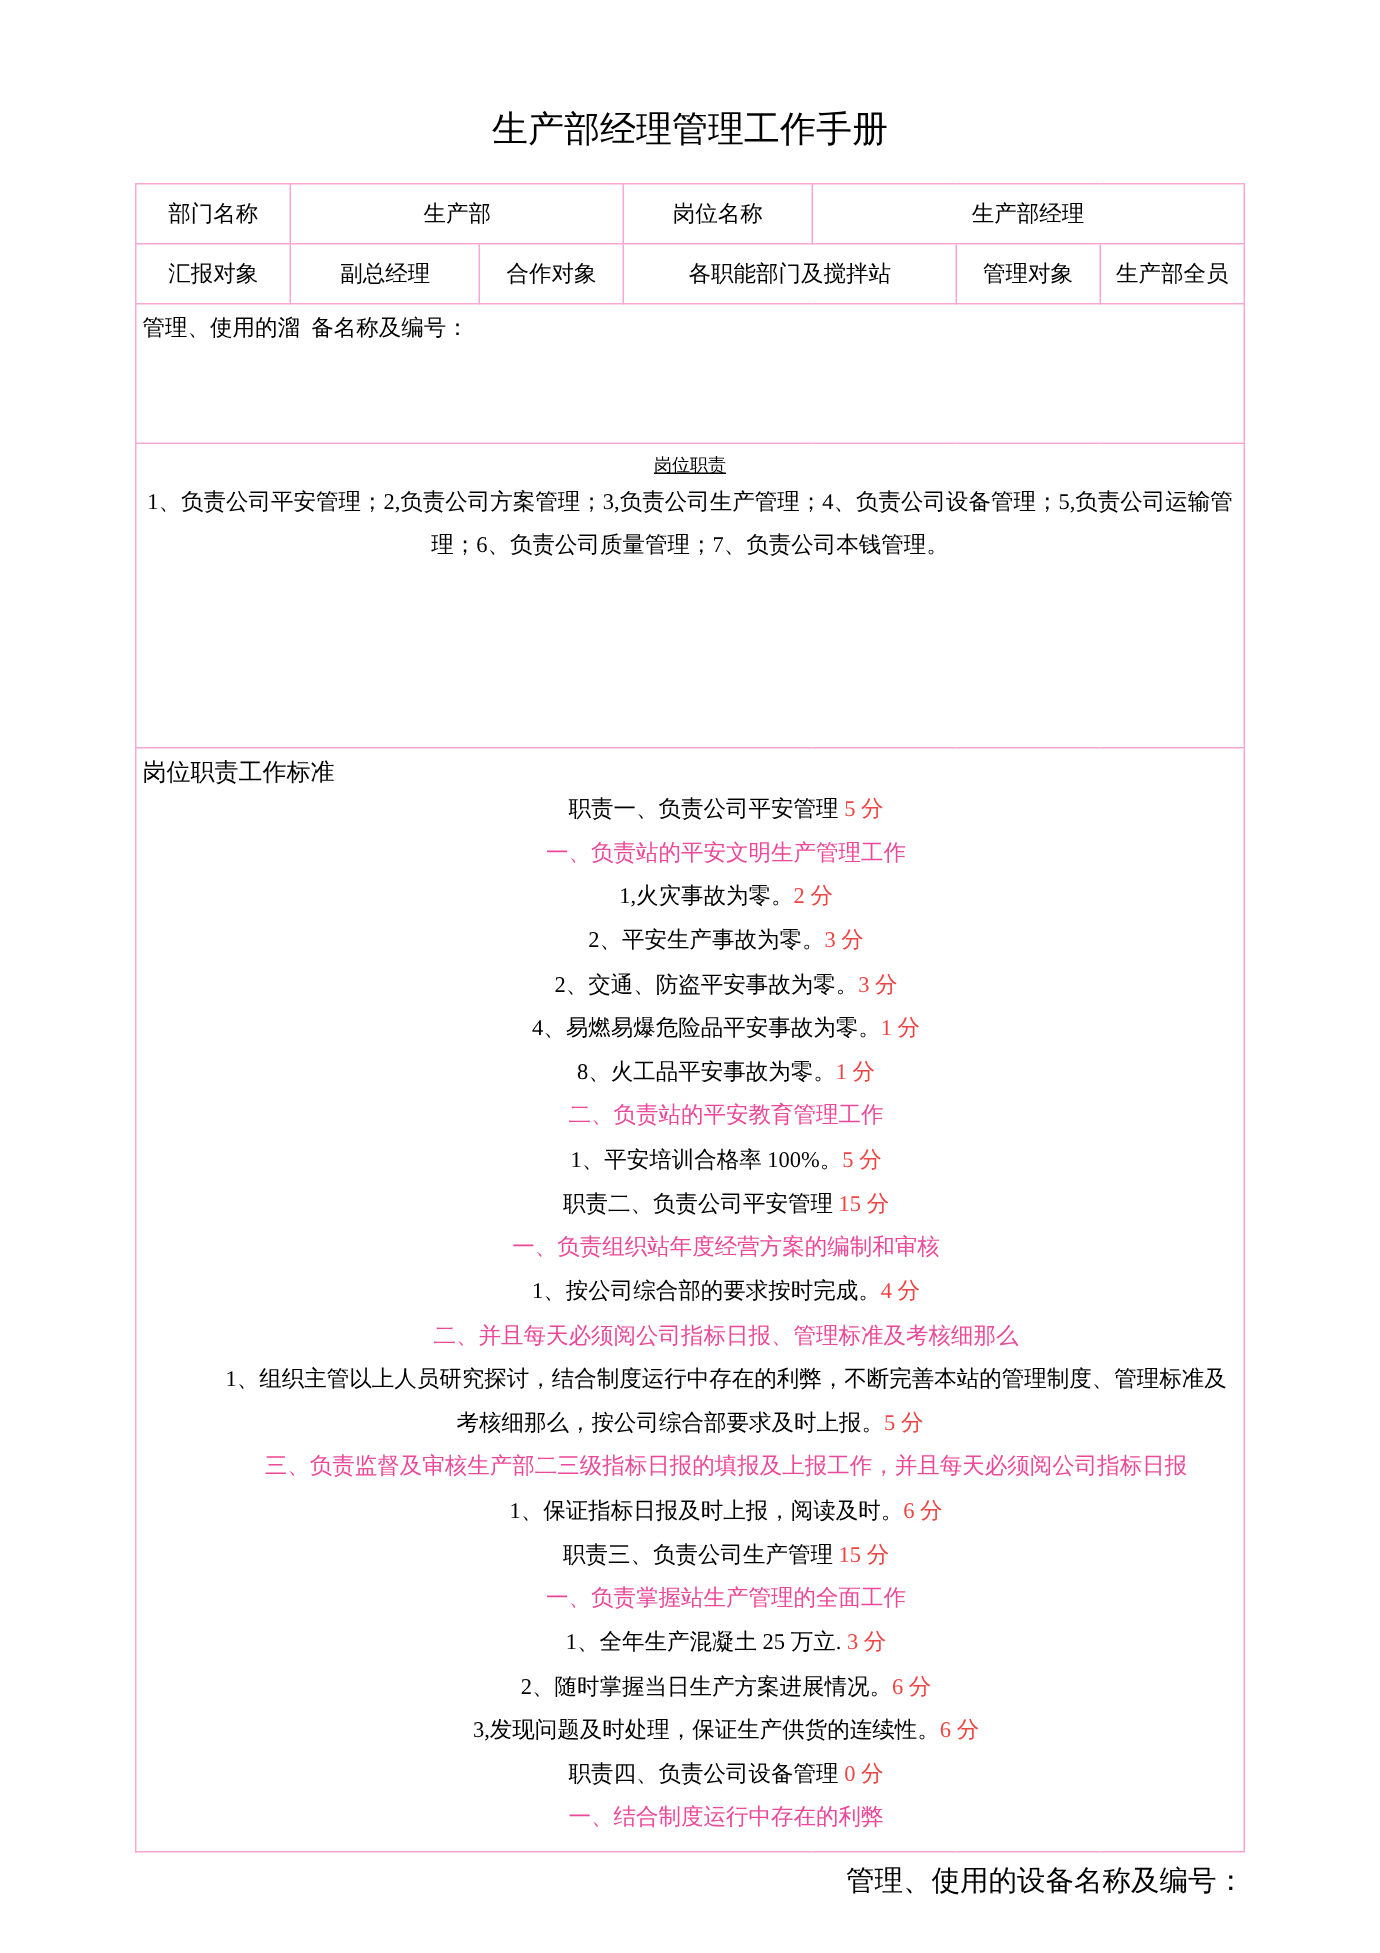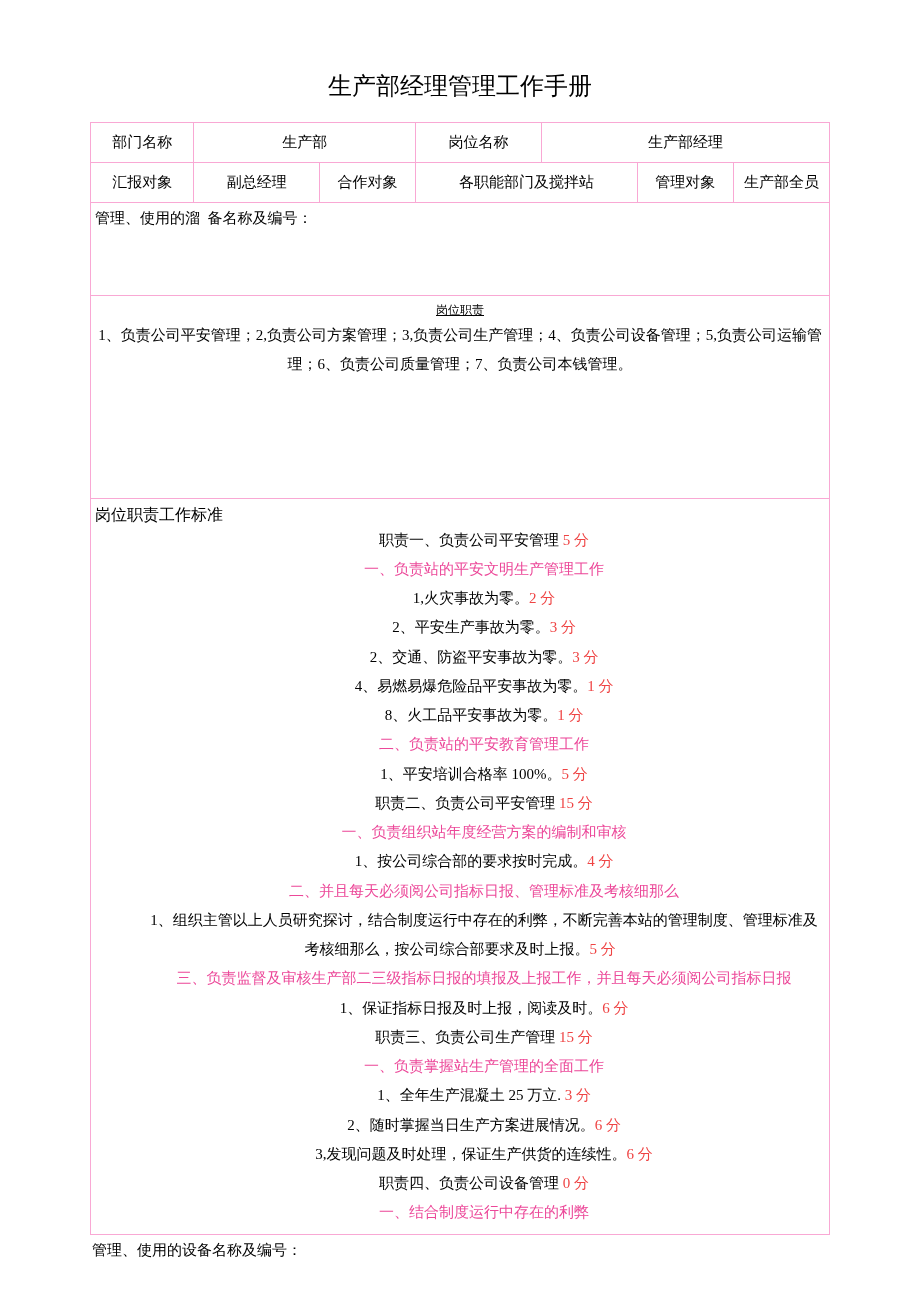--- a/index.html
+++ b/index.html
@@ -47,22 +47,23 @@
     }
     .sec-body {
       padding: 2px 0 2px 0;
     }
     .indent1 { padding-left: 48px; }
     .indent05 { padding-left: 0; }
     .line { line-height: 1.95; text-align: center; }
     .sub { color: #ec4899; }
     .red { color: #ef4444; }
     .footer-note {
-      font-size: 15px;
+      font-size: 19px;
       padding: 6px 0 0 2px;
+      text-align: right;
     }
     .tall {
       height: 80px;
     }
   </style>
 </head>
 <body>
 
 <div class="page">
   <h1>生产部经理管理工作手册</h1>

